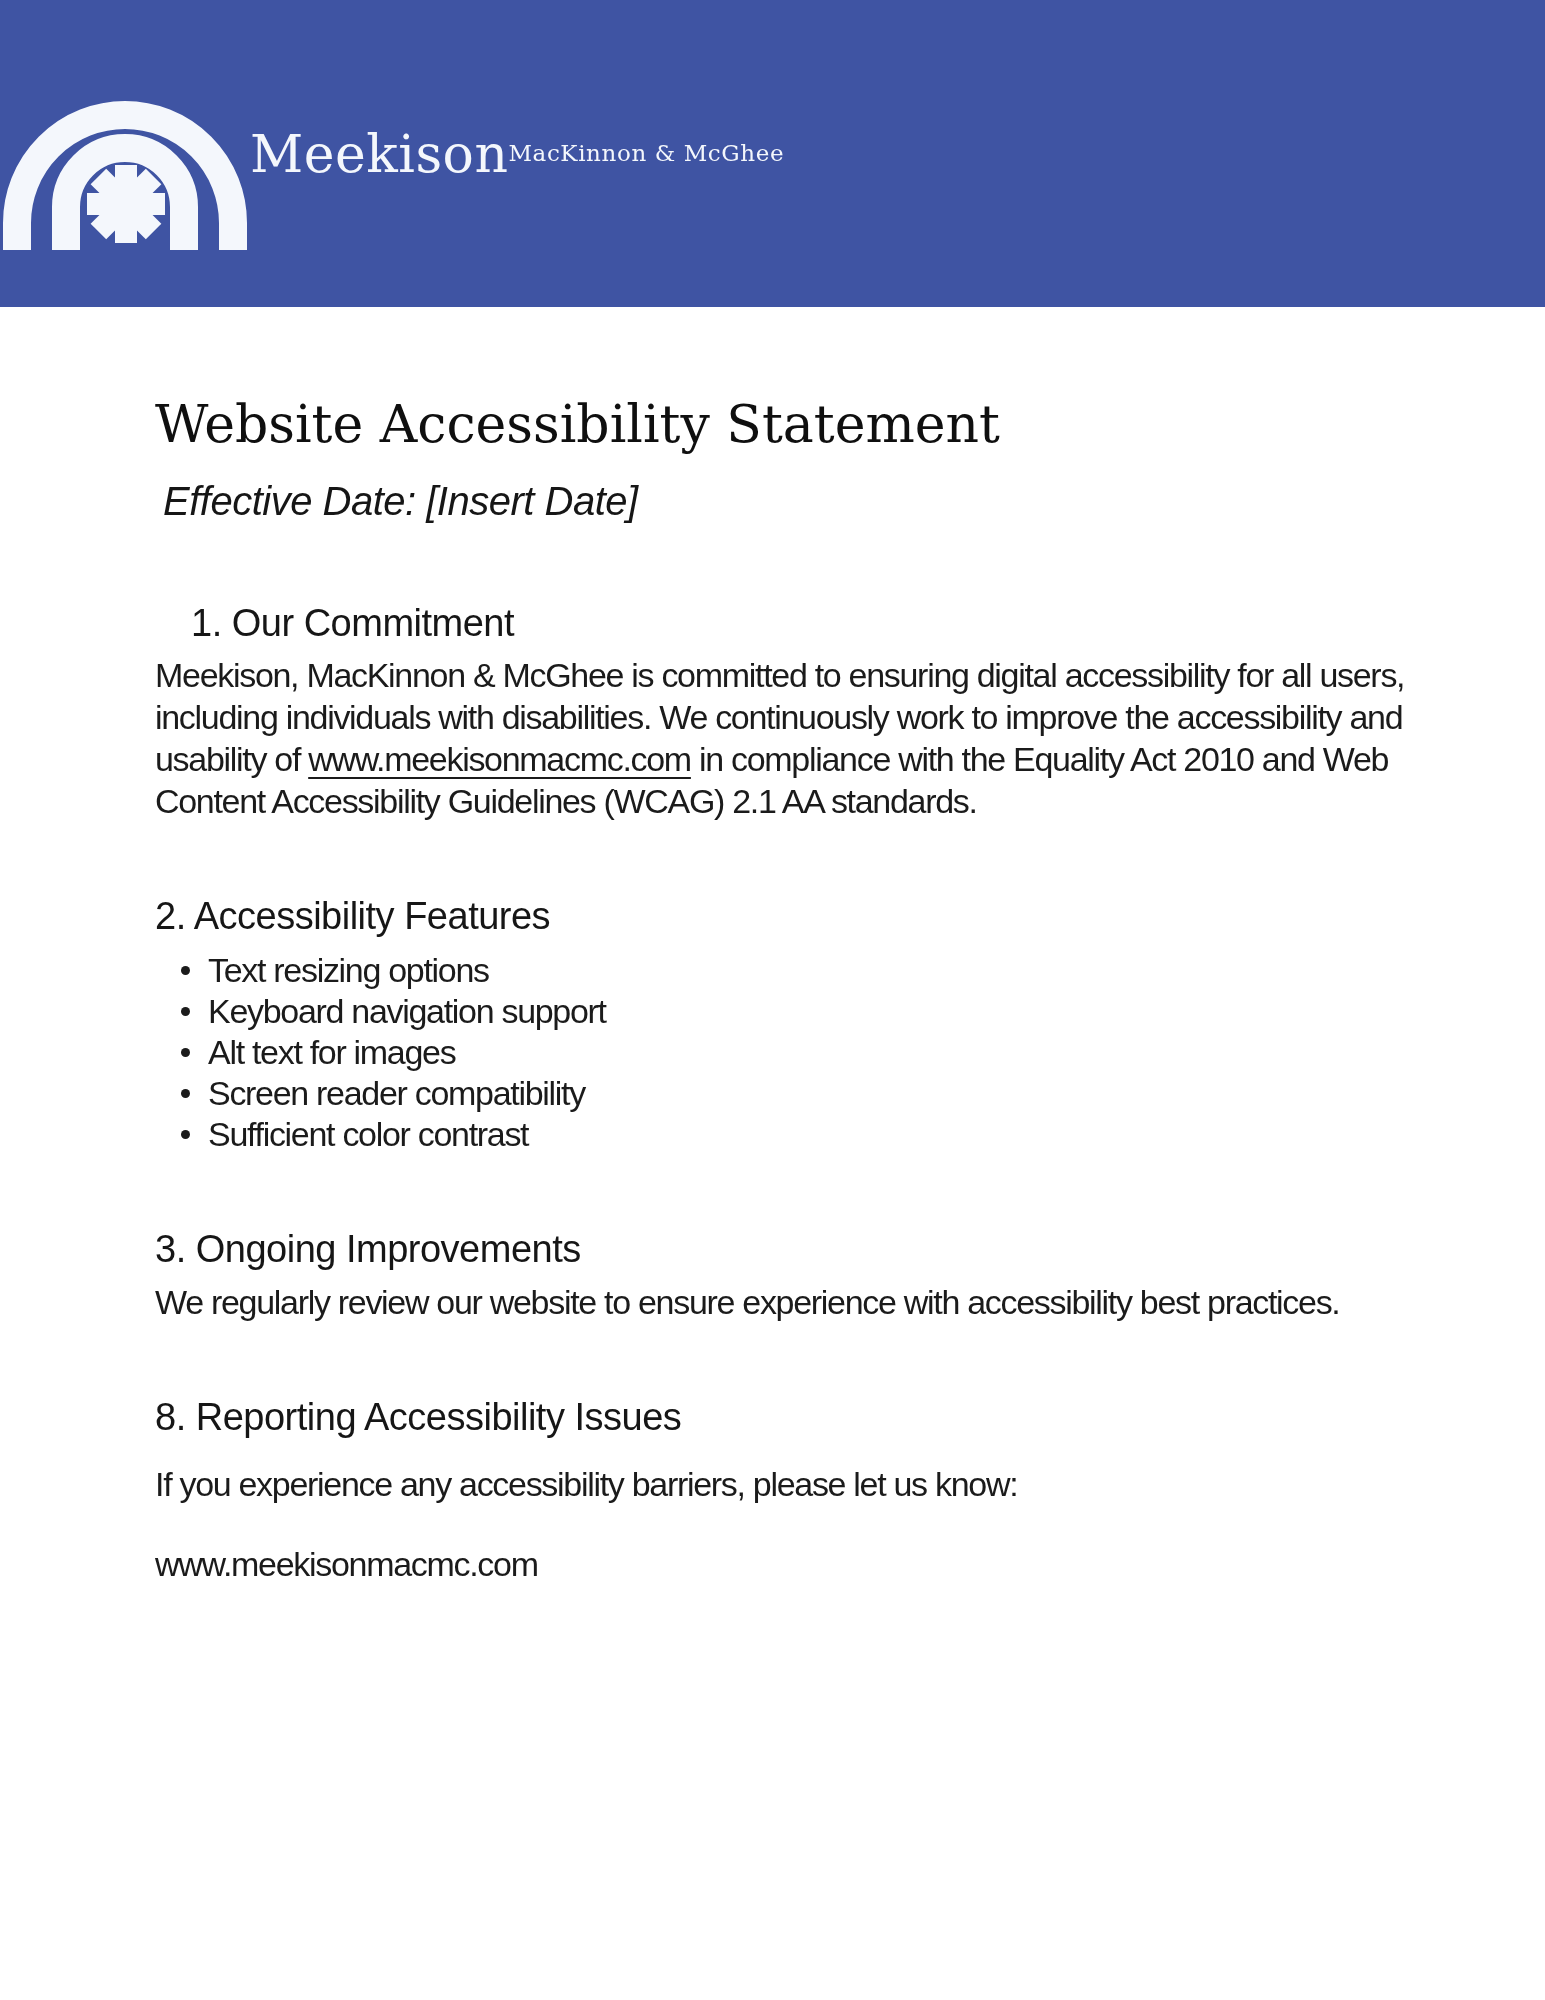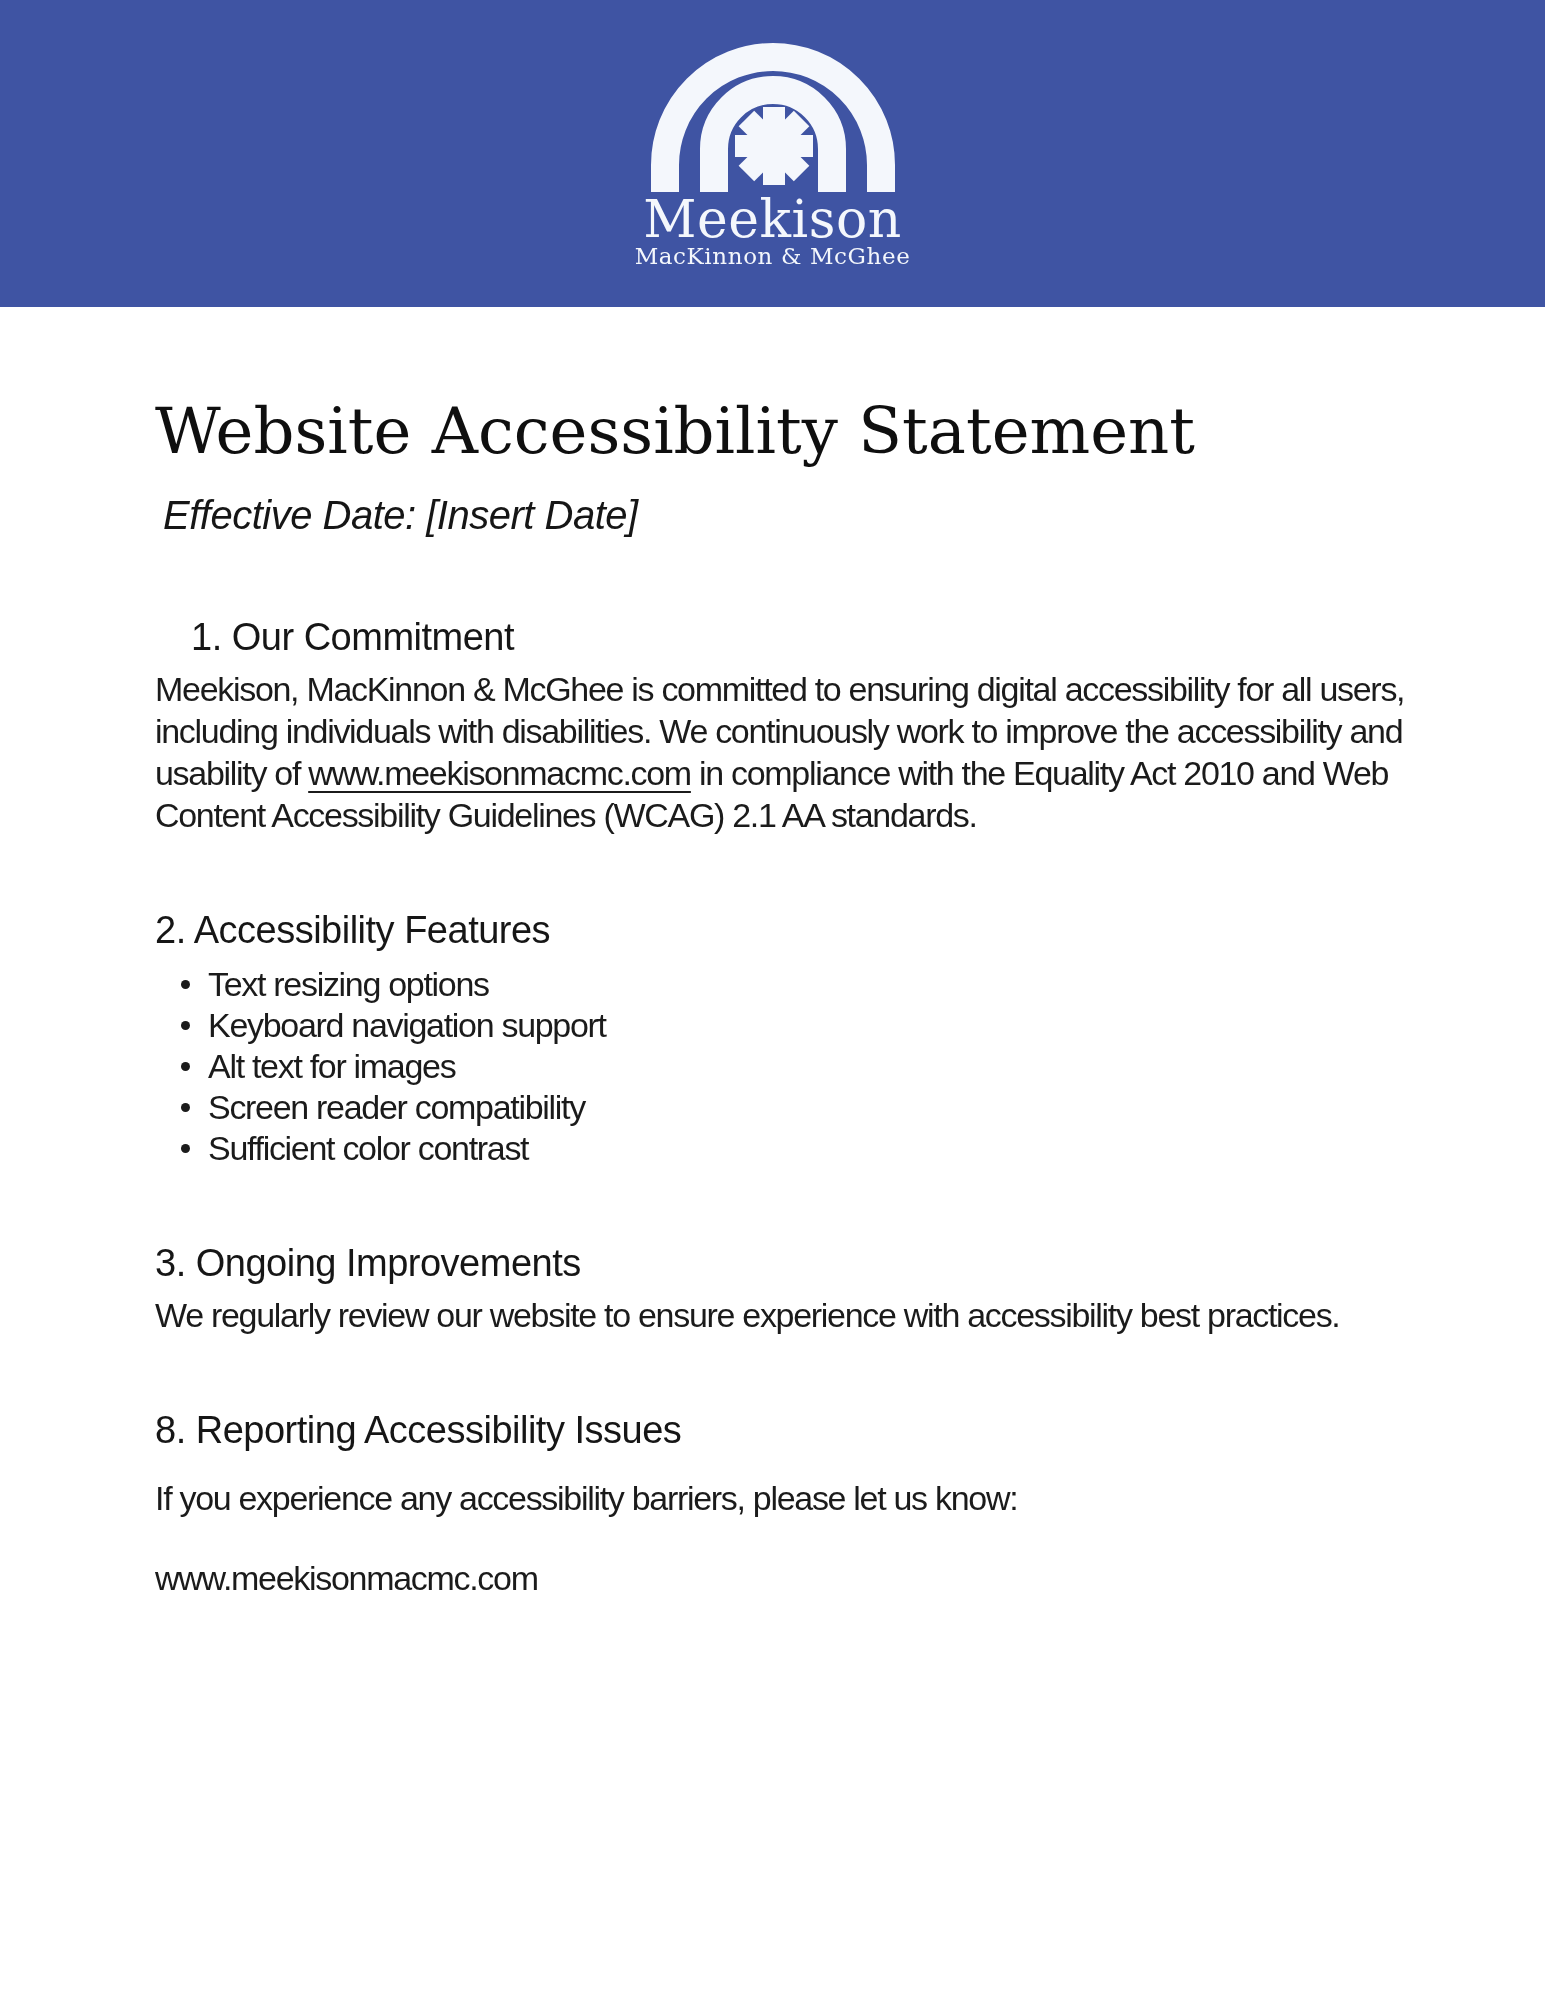--- a/index.html
+++ b/index.html
@@ -11,21 +11,21 @@
     overflow: hidden;
     font-family: "Liberation Sans", sans-serif;
   }
 
   
   .header {
     width: 100%;
     height: 307px;
     background: #3F54A3;
     display: flex;
-    flex-direction: column;
+    flex-direction: row;
     align-items: center;
   }
   .logo-mark { display: block; margin-top: 40px; }
   .logo-name {
     color: #F4F7FC;
     font-family: "DejaVu Serif", "Liberation Serif", serif;
     font-size: 52px;
     line-height: 1.0;
     margin-top: 1px;
     letter-spacing: 0.5px;
@@ -40,21 +40,21 @@
 
   
   .doc {
     padding: 0 140px 0 155px;
     color: #1b1b1b;
   }
   .title {
     font-family: "DejaVu Serif", "Liberation Serif", serif;
     font-weight: 400;
     color: #0f0f0f;
-    font-size: 64px;
+    font-size: 52px;
     line-height: 1.15;
     margin: 88px 0 0 0;
   }
   .subtitle {
     font-size: 40px;
     font-style: italic;
     font-weight: 400;
     letter-spacing: -0.5px;
     line-height: 1.2;
     margin: 22px 0 0 8px;

